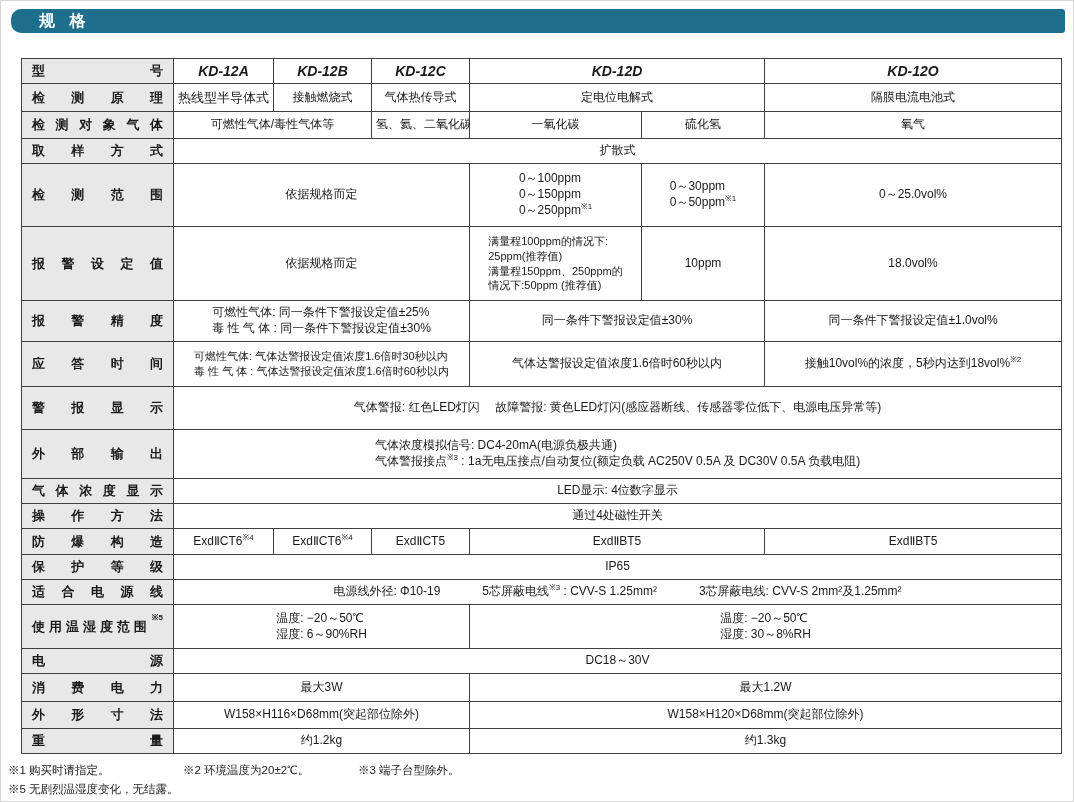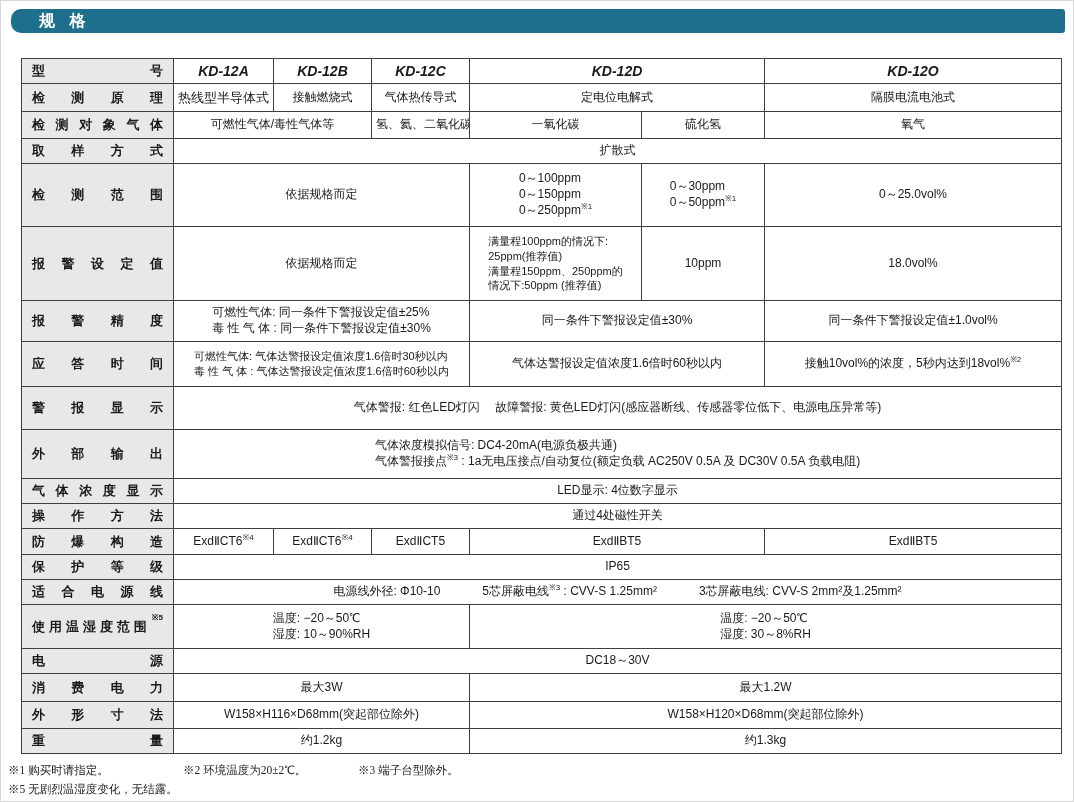--- a/index.html
+++ b/index.html
@@ -34,21 +34,21 @@
   table.spec td { text-align:center; }
   td .wrap { display:inline-block; text-align:center; }
   td .wrap.left { text-align:left; }
   .ln { line-height:1.32; white-space:nowrap; }
   sup { font-size:8px; vertical-align:super; line-height:0; }
   tr.bold td { font-weight:bold; font-size:14px;font-style:italic; }
   .footnotes {
     position:absolute; left:7px; top:760px; width:1060px;
     font-size:11.5px; color:#222;
   }
-  .fn-row { display:flex; line-height:1.65;font-family:Liberation Serif, serif; }
+  .fn-row { display:flex; line-height:1.65; }
   .fn-c1 { width:175px; }
   .fn-c2 { width:175px; }
   .fn-c12 { width:350px; }
 </style>
 </head>
 <body>
 
 <div class="page">
 
   <div class="title-band">
@@ -252,36 +252,36 @@
         <tr>
           <th style="height: 25px;">
             <div class="lab">
               <span>适</span>
               <span>合</span>
               <span>电</span>
               <span>源</span>
               <span>线</span>
             </div>
           </th>
-          <td colspan="6"><div class="wrap"><div class="ln"><span>电源线外径: Φ10-10</span><span style="display: inline-block; width: 42px;"></span><span>5芯屏蔽电线</span><sup>※3</sup><span> : CVV-S 1.25mm²</span><span style="display: inline-block; width: 42px;"></span><span>3芯屏蔽电线: CVV-S 2mm²及1.25mm²</span></div></div></td>
+          <td colspan="6"><div class="wrap"><div class="ln"><span>电源线外径: Φ10-19</span><span style="display: inline-block; width: 42px;"></span><span>5芯屏蔽电线</span><sup>※3</sup><span> : CVV-S 1.25mm²</span><span style="display: inline-block; width: 42px;"></span><span>3芯屏蔽电线: CVV-S 2mm²及1.25mm²</span></div></div></td>
         </tr>
         <tr>
           <th style="height: 44px;">
             <div class="lab">
               <span>使</span>
               <span>用</span>
               <span>温</span>
               <span>湿</span>
               <span>度</span>
               <span>范</span>
               <span>围</span>
               <sup>※5</sup>
             </div>
           </th>
-          <td colspan="3"><div class="wrap left"><div class="ln"><span>温度: −20～50℃</span></div><div class="ln"><span>湿度: 10～90%RH</span></div></div></td>
+          <td colspan="3"><div class="wrap left"><div class="ln"><span>温度: −20～50℃</span></div><div class="ln"><span>湿度: 6～90%RH</span></div></div></td>
           <td colspan="3"><div class="wrap left"><div class="ln"><span>温度: −20～50℃</span></div><div class="ln"><span>湿度: 30～8%RH</span></div></div></td>
         </tr>
         <tr>
           <th style="height: 25px;">
             <div class="lab">
               <span>电</span>
               <span>源</span>
             </div>
           </th>
           <td colspan="6"><div class="wrap"><div class="ln"><span>DC18～30V</span></div></div></td>

